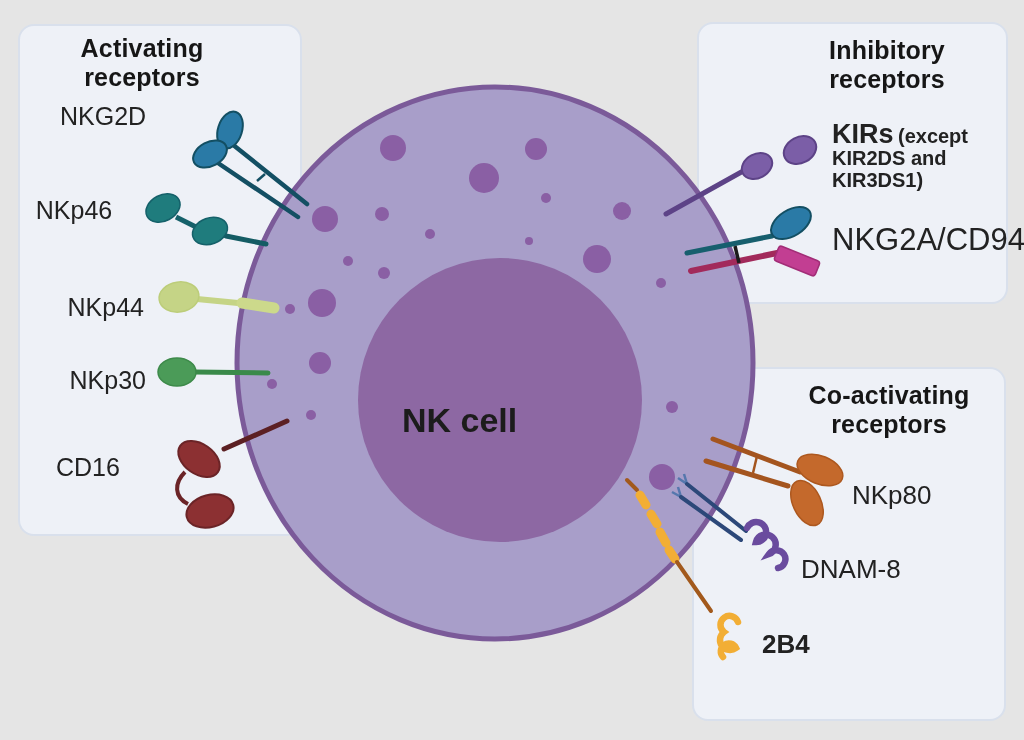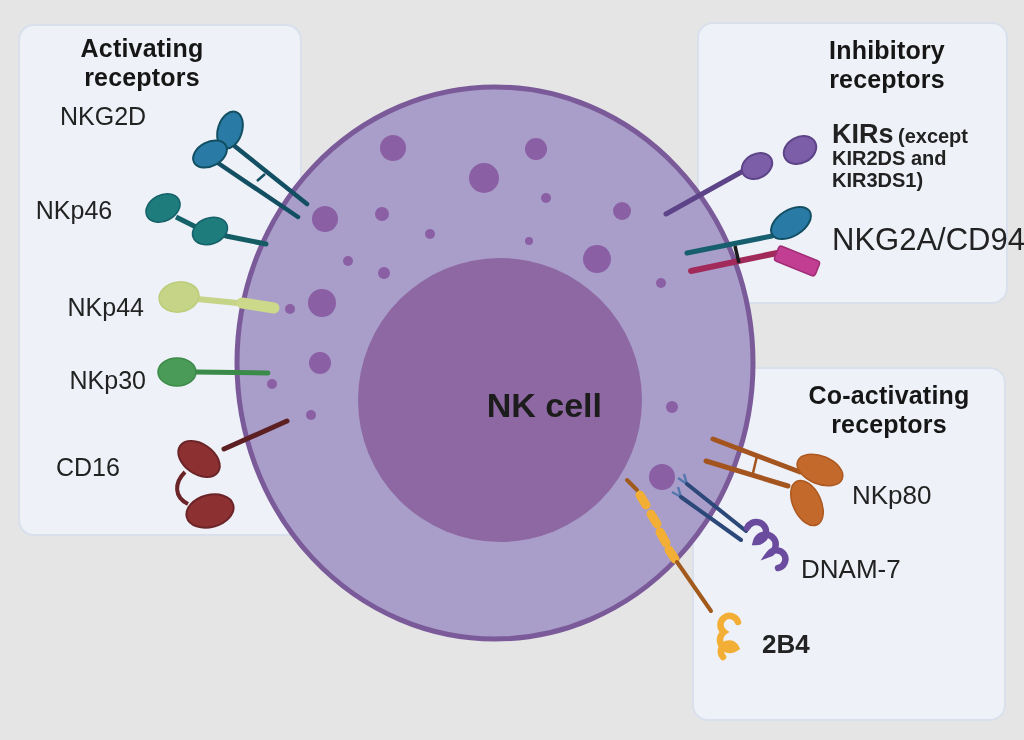--- a/index.html
+++ b/index.html
@@ -16,21 +16,21 @@
   .lbl{position:absolute;white-space:nowrap;}
   .panel-title{
     position:absolute;font-weight:bold;font-size:25px;line-height:1.14;text-align:center;
     color:#161616;letter-spacing:.2px;
   }
   .rname{font-size:25px;color:#222;}
   .kirs-block{position:absolute;line-height:21px;color:#222;white-space:normal;font-weight:bold;}
   .kirs-big{font-size:27px;}
   .kirs-small{font-size:20px;}
   .nkcell-label{
-    position:absolute;font-weight:bold;font-size:34px;color:#1c1c1c;text-align:right;
+    position:absolute;font-weight:bold;font-size:34px;color:#1c1c1c;text-align:left;margin-top:15px;
   }
 </style>
 </head>
 <body>
 
 <div class="stage">
 
   <div class="panel" style="left:18px;top:24px;width:284px;height:512px;"></div>
   <div class="panel" style="left:697px;top:22px;width:311px;height:282px;"></div>
   <div class="panel" style="left:692px;top:367px;width:314px;height:354px;"></div>
@@ -154,19 +154,19 @@
 
     <div class="kirs-block" style="left:832px;top:124px;width:170px;">
       <span class="kirs-big">KIRs</span>
       <span class="kirs-small">(except</span><br>
       <span class="kirs-small">KIR2DS and</span><br>
       <span class="kirs-small">KIR3DS1)</span>
     </div>
     <div class="lbl rname" style="left:832px;top:222px;font-size:31px;text-align:right;">NKG2A/CD94</div>
 
     <div class="lbl rname" style="left:852px;top:480px;font-size:26px;">NKp80</div>
-    <div class="lbl rname" style="left:801px;top:554px;font-size:26px;">DNAM-7</div>
+    <div class="lbl rname" style="left:801px;top:554px;font-size:26px;">DNAM-8</div>
     <div class="lbl rname" style="left:762px;top:629px;font-size:26px;font-weight:bold;">2B4</div>
 
     <div class="nkcell-label" style="left:402px;top:386px;width:200px;">NK cell</div>
   </div>
 
 </div>
 
 </body></html>

